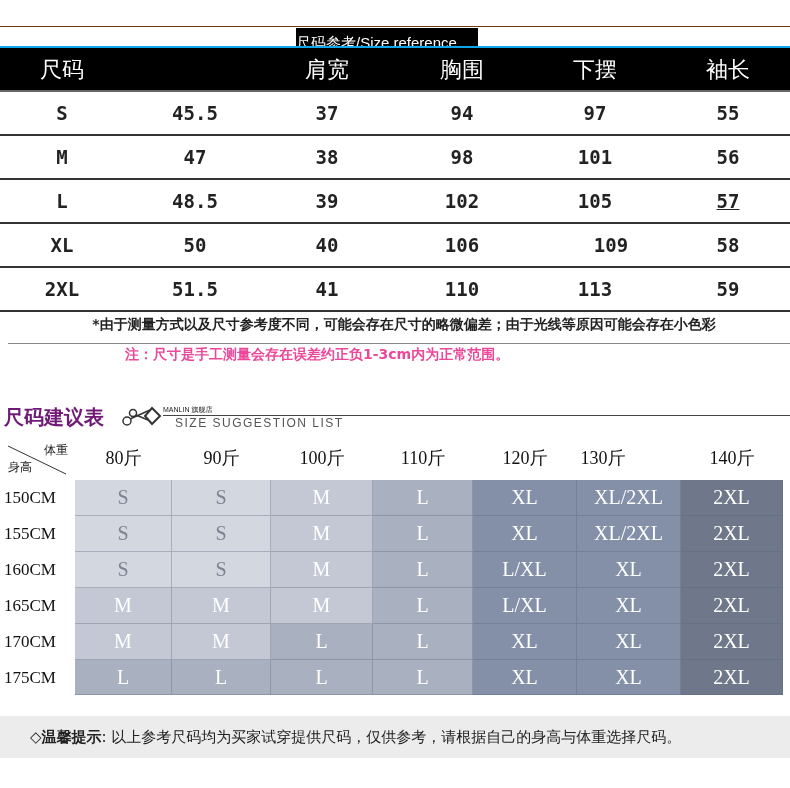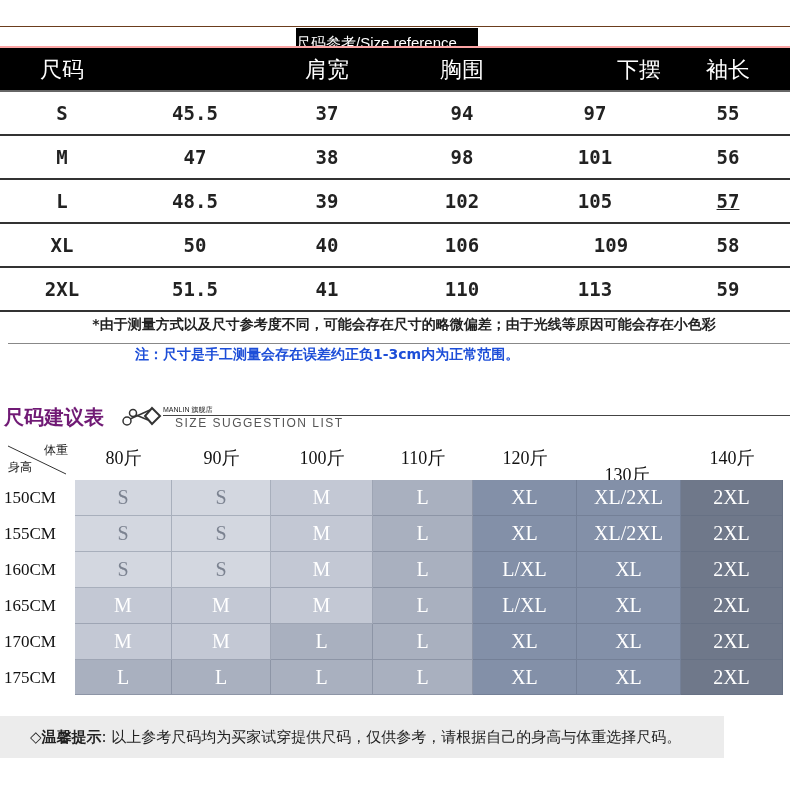--- a/index.html
+++ b/index.html
@@ -1,54 +1,54 @@
 <!DOCTYPE html>
 <html><head>
 <meta charset="utf-8">
 <style>
   * { margin:0; padding:0; box-sizing:border-box; }
   body { width:790px; height:788px; background:#fff; position:relative; overflow:hidden; font-family:"DejaVu Sans", sans-serif; color:#111; }
   .abs { position:absolute; }
   .title-line { left:0; top:26px; width:790px; height:1px; background:#6b3d1d; }
   .title-box { left:296px; top:11px; width:182px; height:30px; background:#000; color:#fff; font-size:15px; line-height:30px; font-family:"Liberation Sans", sans-serif;margin-top:17px; }
-  .hdr { left:0; top:46px; width:790px; height:46px; background:#000; border-top:2px solid #fca5a5; border-bottom:2px solid #666; }
+  .hdr { left:0; top:46px; width:790px; height:46px; background:#000; border-top:2px solid #0ea5e9; border-bottom:2px solid #666; }
   .hdr-cell, .m-cell { position:absolute; text-align:center; transform:translateX(-50%); white-space:nowrap; }
   .hdr-cell { color:#fff; font-size:22px; line-height:44px; top:0; }
   .m-row { position:absolute; left:0; width:790px; height:44px; border-bottom:2px solid #333; }
   .m-cell { font-family:"DejaVu Sans Mono", monospace; font-size:19px; line-height:42px; font-weight:bold; color:#222; top:0; }
   .note1 { left:0; width:790px; top:316px; text-align:center; font-size:14px; font-weight:bold; color:#222; padding-left:18px; }
   .note-line { left:8px; top:343px; width:782px; height:1px; background:#888; }
-  .note2 { left:135px; top:346px; font-size:14px; font-weight:bold; color:#1d4ed8; }
+  .note2 { left:125px; top:346px; font-size:14px; font-weight:bold; color:#ec4899; }
   .sec-title { left:4px; top:404px; font-size:20px; font-weight:bold; color:#701a75; }
   .scissors { left:120px; top:404px; width:42px; height:24px; }
   .brand { left:163px; top:405px; font-size:7px; color:#222; font-family:"Liberation Sans", sans-serif; }
   .sec-line { left:163px; top:415px; width:627px; height:1px; background:#444; }
   .sec-sub { left:175px; top:416px; font-size:12px; color:#555; letter-spacing:1.5px; font-family:"Liberation Sans", sans-serif; }
   .corner { left:4px; top:442px; width:66px; height:36px; }
   .corner-w { position:absolute; right:2px; top:0; font-size:12px; color:#222; }
   .corner-h { position:absolute; left:4px; bottom:2px; font-size:12px; color:#222; }
   .wt { top:446px; font-family:"Liberation Serif", serif; font-size:18px; color:#111; transform:translateX(-50%); white-space:nowrap; }
   .ht { left:4px; font-family:"Liberation Serif", serif; font-size:17px; color:#111; }
   .grid { left:75px; top:480px; width:708px; height:215px; }
   .g-cell { position:absolute; display:flex; align-items:center; justify-content:center; font-family:"Liberation Serif", serif; font-size:20px; color:#fff; border-right:1px solid rgba(90,100,120,0.35); border-bottom:1px solid rgba(90,100,120,0.35); }
-  .footer { left:0; top:716px; width:724px; height:42px; background:#ececec; }
+  .footer { left:0; top:716px; width:790px; height:42px; background:#ececec; }
   .footer-text { position:absolute; left:30px; top:0; line-height:42px; font-size:15px; color:#222; white-space:nowrap; }
   .footer-text b { font-weight:bold; }
 </style>
 </head>
 <body>
 
 <div class="abs title-line"></div>
 <div class="abs title-box">尺码参考/Size reference</div>
 
 <div class="abs hdr" id="hdr">
     <div class="hdr-cell" style="left: 62px;">尺码</div>
     <div class="hdr-cell" style="left: 327px;">肩宽</div>
     <div class="hdr-cell" style="left: 462px;">胸围</div>
-    <div class="hdr-cell" style="left: 595px; margin-left: 44px;">下摆</div>
+    <div class="hdr-cell" style="left: 595px;">下摆</div>
     <div class="hdr-cell" style="left: 728px;">袖长</div>
   </div>
 <div id="mrows">
     <div class="m-row" style="top: 92px;">
       <div class="m-cell" style="left: 62px;">S</div>
       <div class="m-cell" style="left: 195px;">45.5</div>
       <div class="m-cell" style="left: 327px;">37</div>
       <div class="m-cell" style="left: 462px;">94</div>
       <div class="m-cell" style="left: 595px;">97</div>
       <div class="m-cell" style="left: 728px;">55</div>
@@ -109,21 +109,21 @@
     </svg>
   <span class="corner-w">体重</span>
   <span class="corner-h">身高</span>
 </div>
 <div id="weights">
     <div class="abs wt" style="left: 123.5px;">80斤</div>
     <div class="abs wt" style="left: 221.5px;">90斤</div>
     <div class="abs wt" style="left: 322px;">100斤</div>
     <div class="abs wt" style="left: 423px;">110斤</div>
     <div class="abs wt" style="left: 525px;">120斤</div>
-    <div class="abs wt" style="left: 627px; margin-top: 17px;">130斤</div>
+    <div class="abs wt" style="left: 603px;">130斤</div>
     <div class="abs wt" style="left: 732px;">140斤</div>
   </div>
 <div id="heights">
     <div class="abs ht" style="top: 488px;">150CM</div>
     <div class="abs ht" style="top: 524px;">155CM</div>
     <div class="abs ht" style="top: 560px;">160CM</div>
     <div class="abs ht" style="top: 596px;">165CM</div>
     <div class="abs ht" style="top: 632px;">170CM</div>
     <div class="abs ht" style="top: 668px;">175CM</div>
   </div>

